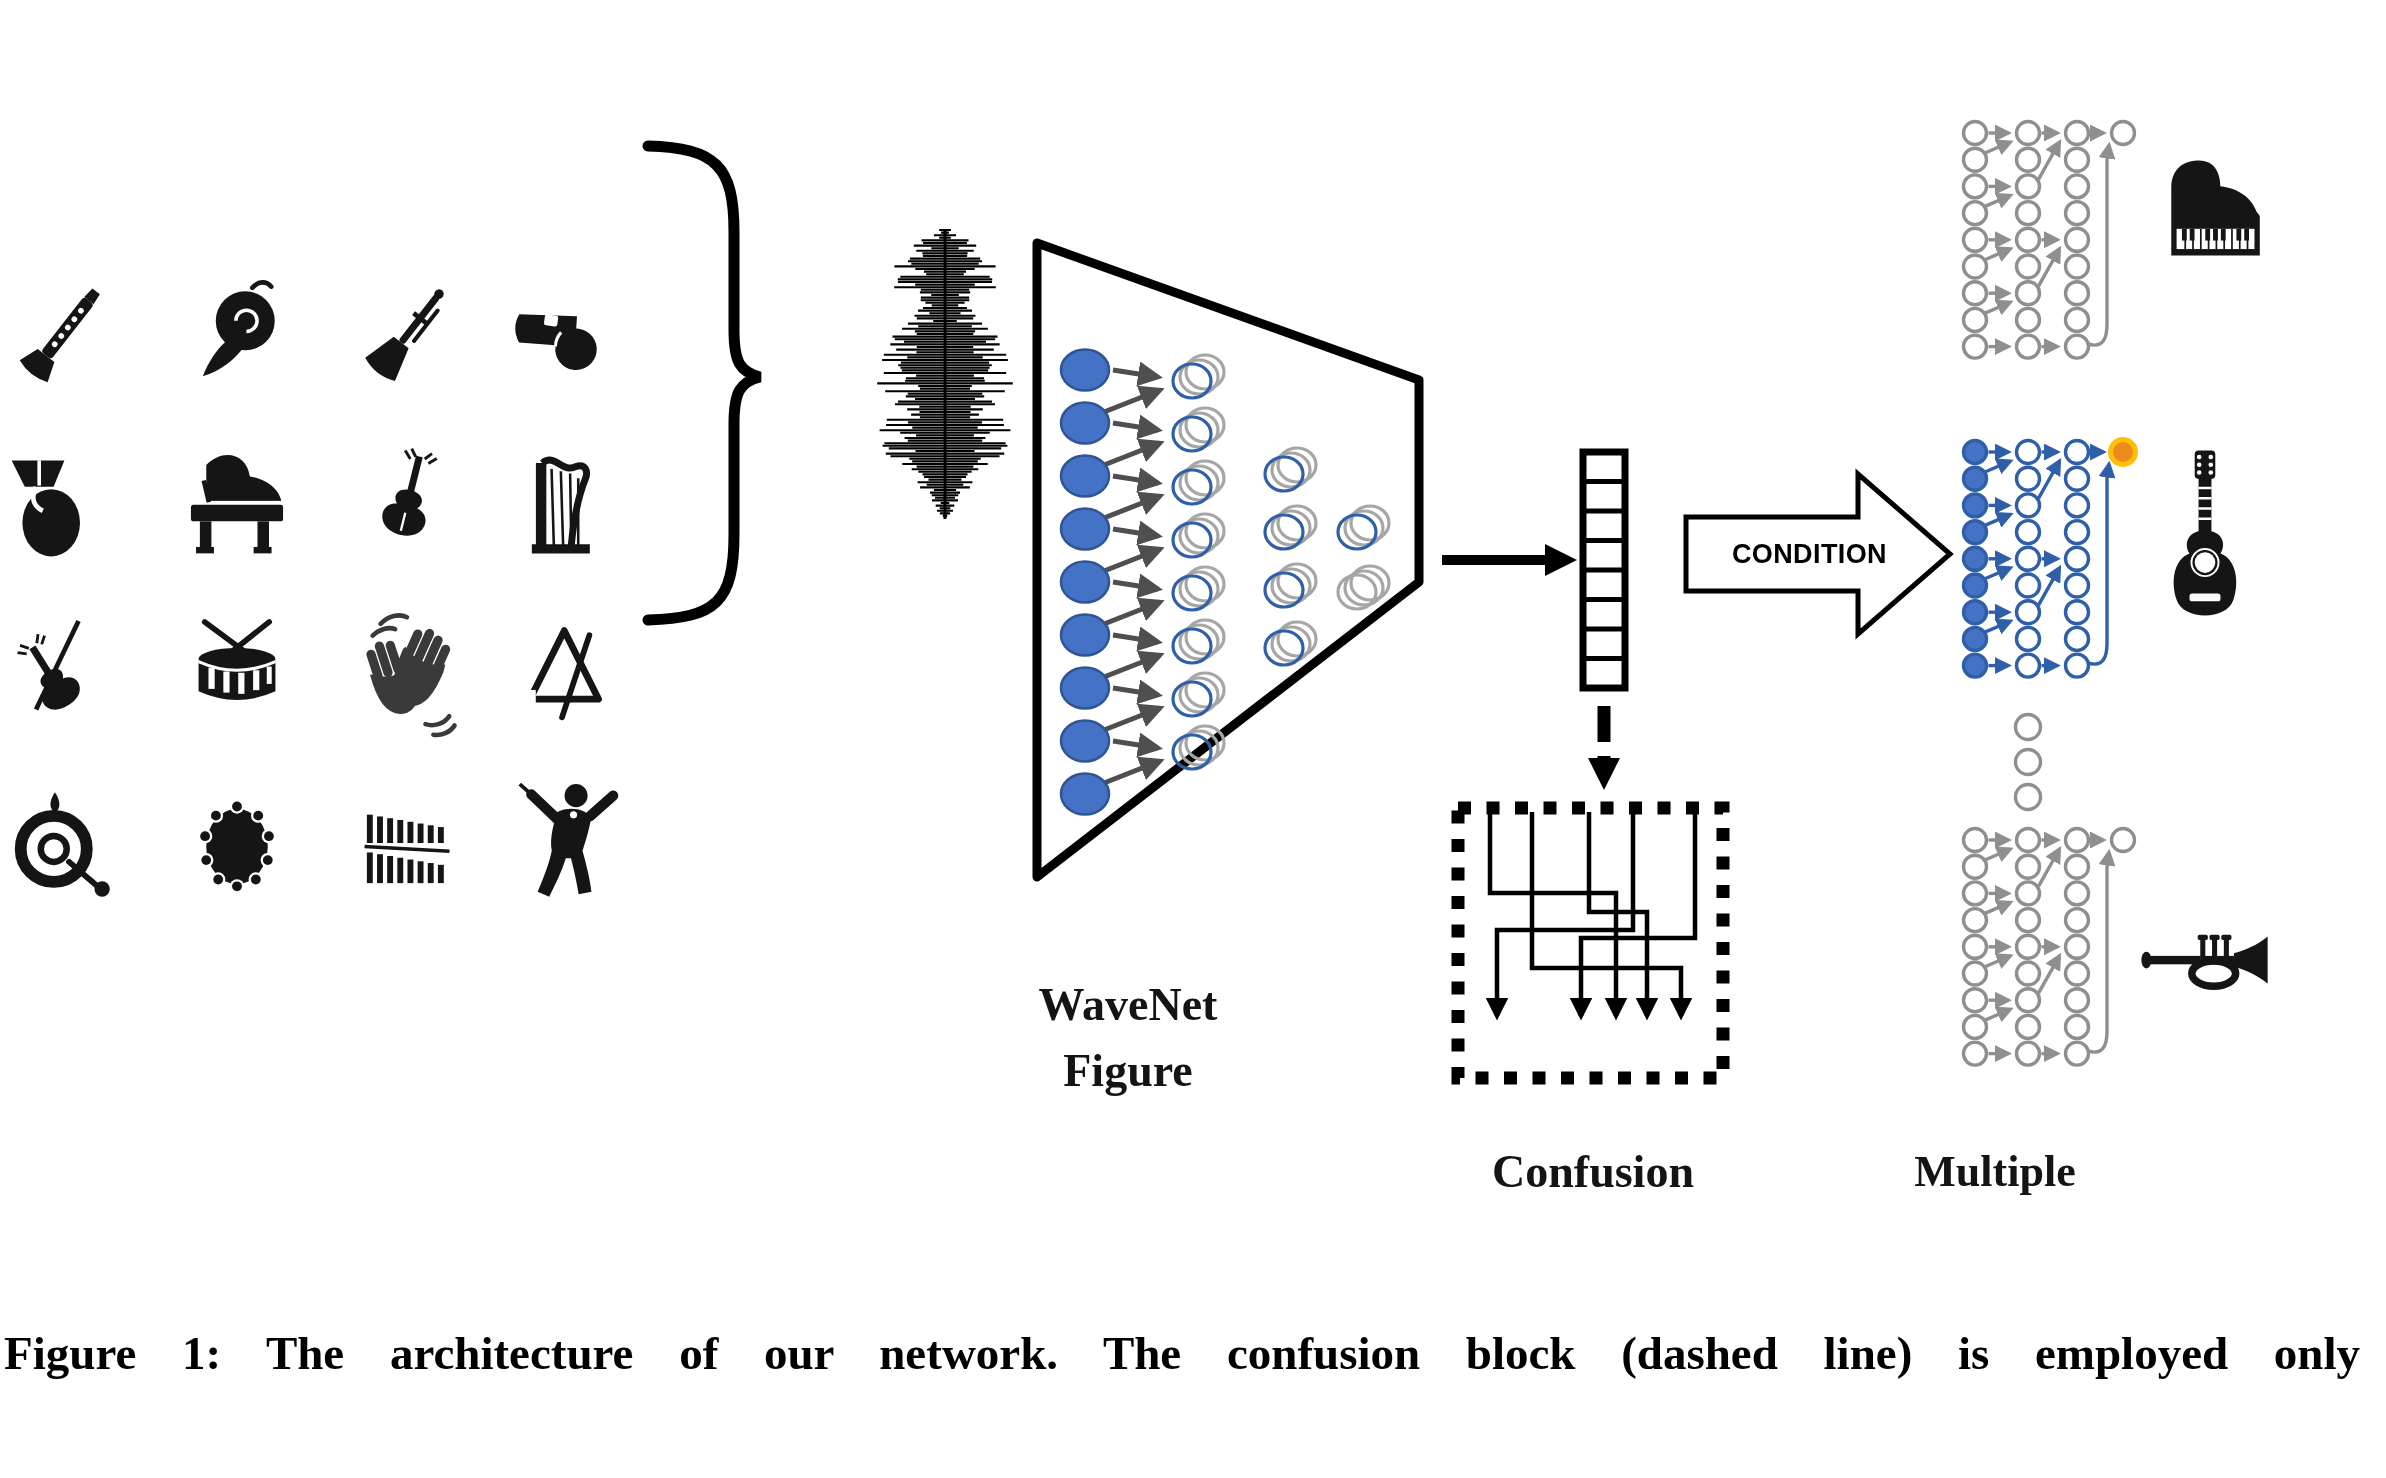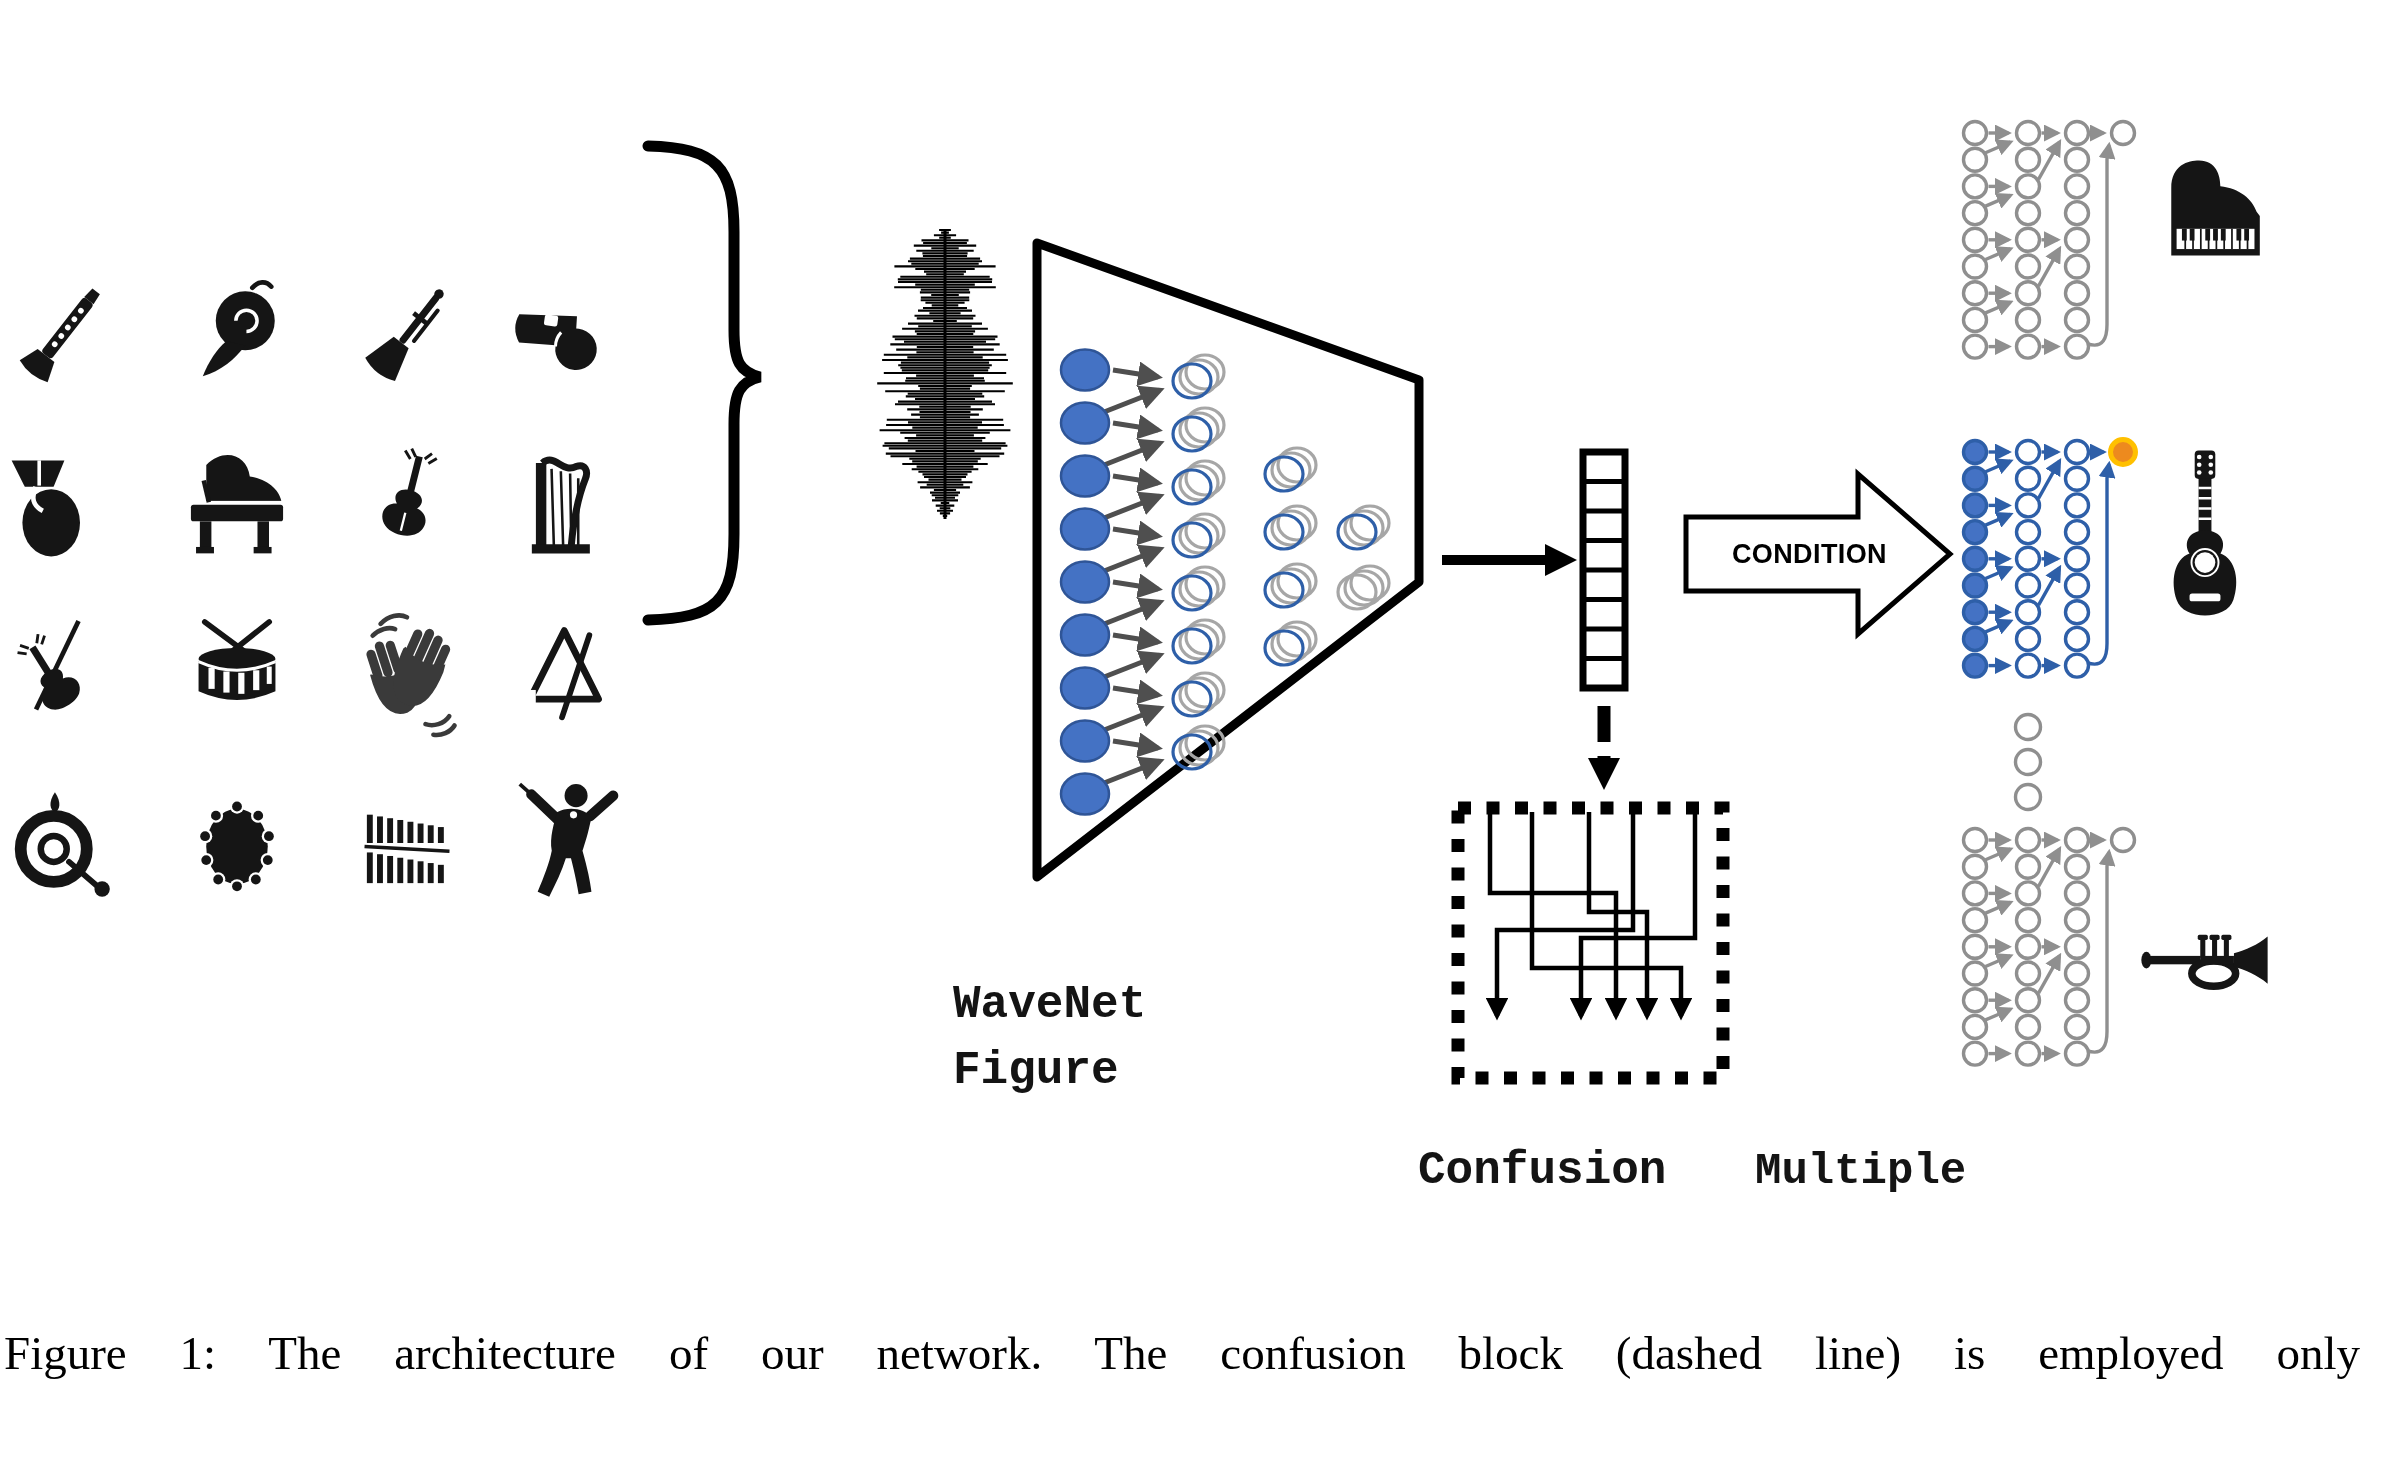--- a/index.html
+++ b/index.html
@@ -1,24 +1,24 @@
 <!DOCTYPE html>
 <html><head>
 <meta charset="utf-8">
 <style>
   html,body{margin:0;padding:0;background:#fff;}
   .canvas{position:relative;width:2386px;height:1478px;background:#fff;overflow:hidden;
           font-family:"Liberation Sans",sans-serif;}
   .canvas svg.fig{position:absolute;left:0;top:0;}
-  .lbl{position:absolute;text-align:left;font-weight:bold;color:#141414;
-       font-family:Liberation Mono, monospace;font-size:46px;line-height:66px;}
+  .lbl{position:absolute;text-align:center;font-weight:bold;color:#141414;
+       font-family:Liberation Serif, serif;font-size:46px;line-height:66px;}
   .lbl-cond{position:absolute;left:1690px;top:539px;width:168px;text-align:right;
        font-weight:bold;color:#000;font-size:27px;letter-spacing:.4px;line-height:30px;padding-left:29px;}
   .cap{position:absolute;left:4px;color:#000;font-family:"Liberation Serif",serif;
-       font-size:47px;line-height:62px;white-space:nowrap;}
+       font-size:47px;line-height:62px;white-space:nowrap;font-weight:bold;}
   .cap1{top:1322px;width:2356px;white-space:normal;text-align:justify;text-align-last:justify;}
   .cap2{top:1386px;}
 </style>
 </head>
 <body>
 
 <div class="canvas">
 
 <svg class="fig" width="2386" height="1478" viewBox="0 0 2386 1478">
 <defs>

